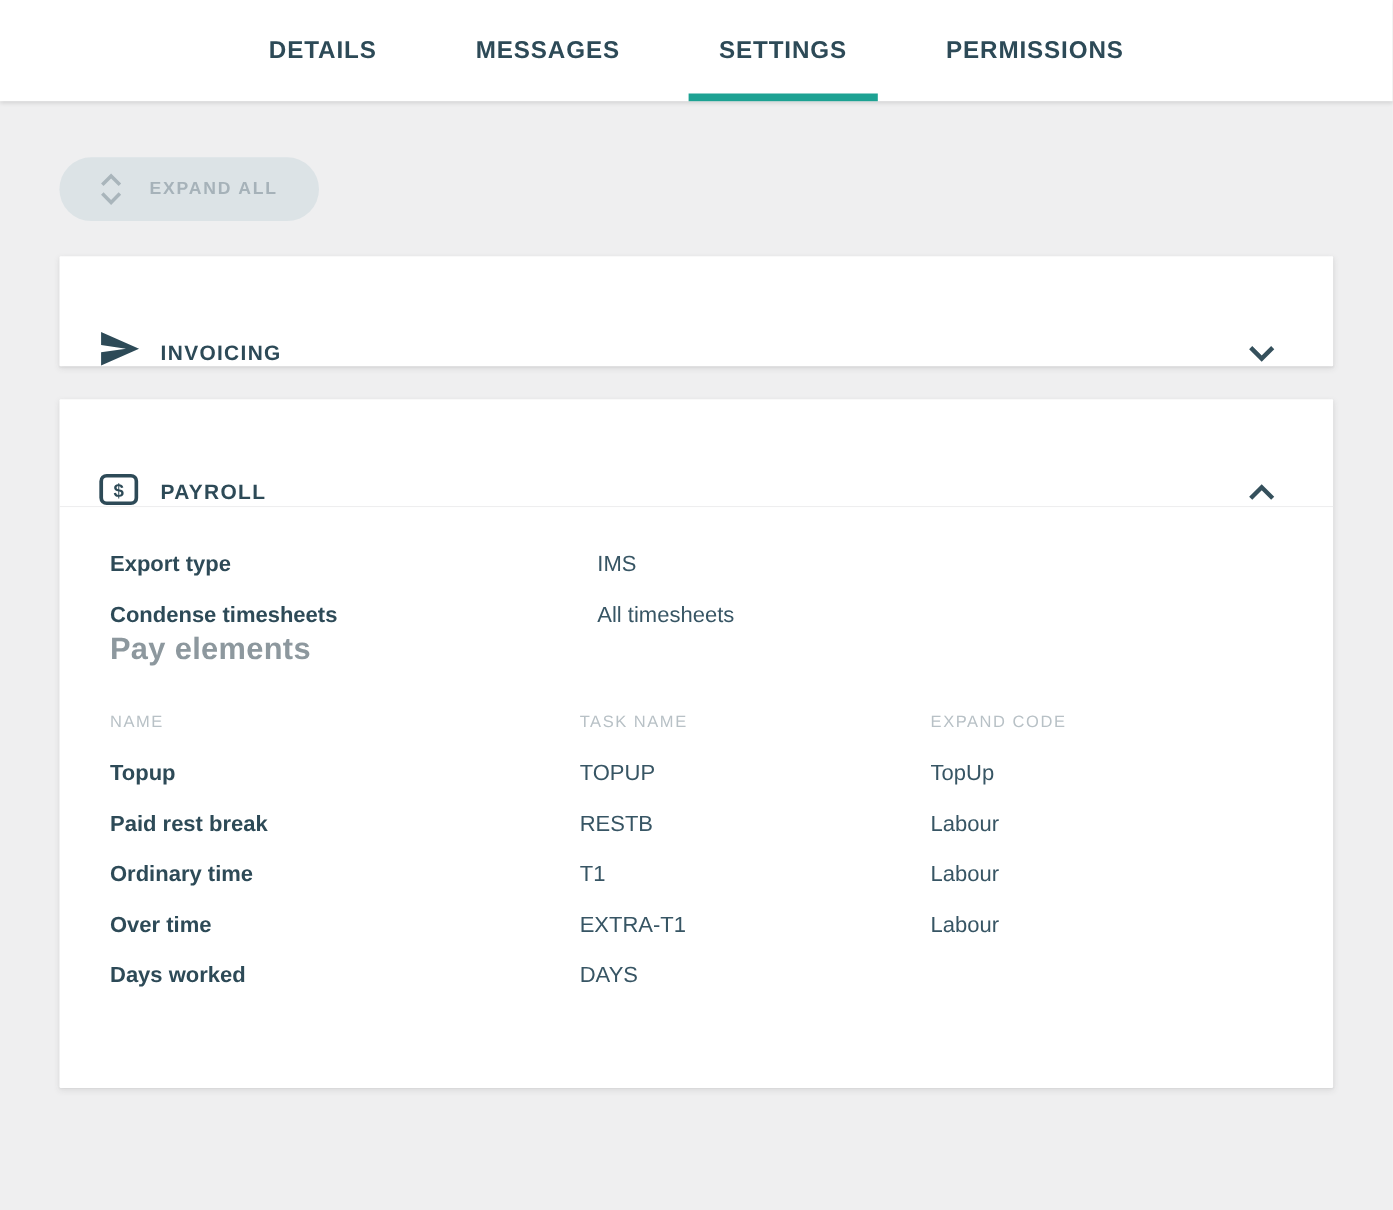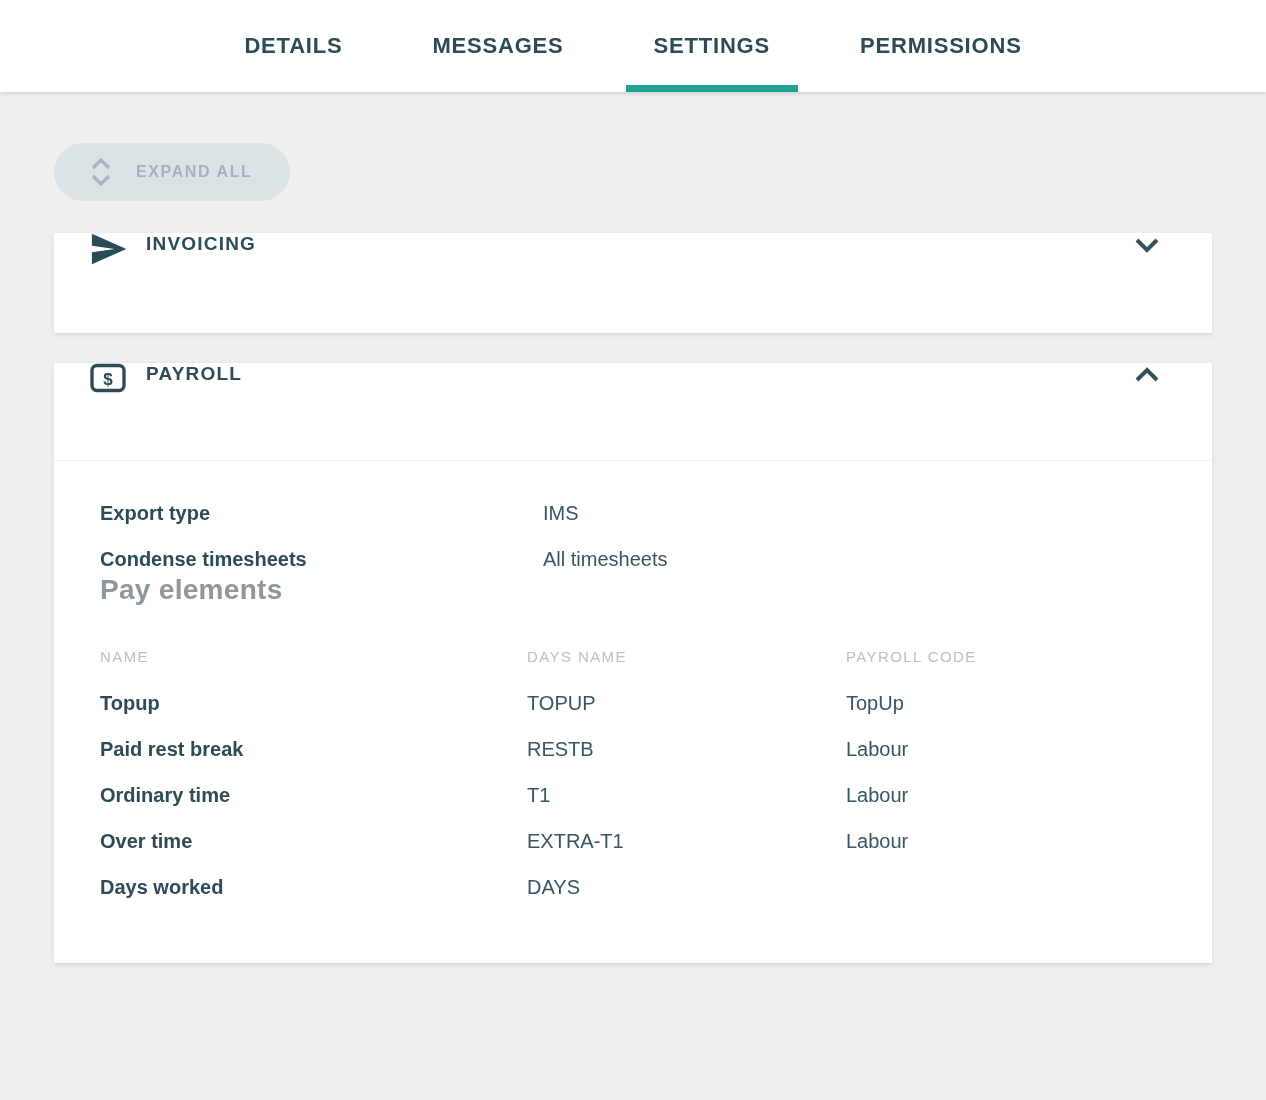--- a/index.html
+++ b/index.html
@@ -44,32 +44,32 @@
   .expand-all .icon { display: inline-flex; color: #a9b5bb; }
 
   .card {
     background: #ffffff; border-radius: 1px;
     box-shadow: 0 2px 6px rgba(50,50,60,0.09), 0 1px 2px rgba(0,0,0,0.05);
   }
   .card.invoicing { margin-top: 32px; height: 100px; }
   .card.payroll   { margin-top: 30px; }
 
   .card-header {
-    height: 100px; display: flex; align-items: flex-start;
+    height: 100px; display: flex; align-items: flex-end;
     padding: 0 48px 0 36px; cursor: pointer;
   }
   .card.payroll .card-header { height: 98px; border-bottom: 1px solid #eeeeef; }
   .card-header .section-icon { display: inline-flex; color: #2d4a57; width: 56px; }
   .card-title {
     font-size: 19px; font-weight: bold; letter-spacing: 1.2px; color: #2d4a57;
   }
   .card-header .toggle { margin-left: auto; display: inline-flex; color: #35505c; padding: 4px; }
 
   
-  .card-body { padding: 38px 46px 62px 46px; }
+  .card-body { padding: 38px 46px 88px 46px; }
 
   .kv-row { display: grid; grid-template-columns: 427px 1fr; height: 28px; line-height: 28px; }
   .kv-row + .kv-row { margin-top: 18px; }
   .kv-label { font-size: 20px; font-weight: bold; color: #2d4a57; }
   .kv-value { font-size: 20px; color: #375564; margin-left: 16px; }
 
   .subheading {
     font-size: 28px; line-height: 34px;
     font-weight: bold; color: #8d989e; letter-spacing: 0.3px;
   }
@@ -168,22 +168,22 @@
         <div class="kv-row">
           <span class="kv-label">Condense timesheets</span>
           <span class="kv-value">All timesheets</span>
         </div>
 
         <h2 class="subheading">Pay elements</h2>
 
         <div class="pe-table">
           <div class="pe-head">
             <span>NAME</span>
-            <span>DAYS NAME</span>
-            <span>PAYROLL CODE</span>
+            <span>TASK NAME</span>
+            <span>EXPAND CODE</span>
           </div>
 
           <div class="pe-row">
             <span class="pe-name">Topup</span>
             <span class="pe-task">TOPUP</span>
             <span class="pe-cost">TopUp</span>
           </div>
           <div class="pe-row">
             <span class="pe-name">Paid rest break</span>
             <span class="pe-task">RESTB</span>

